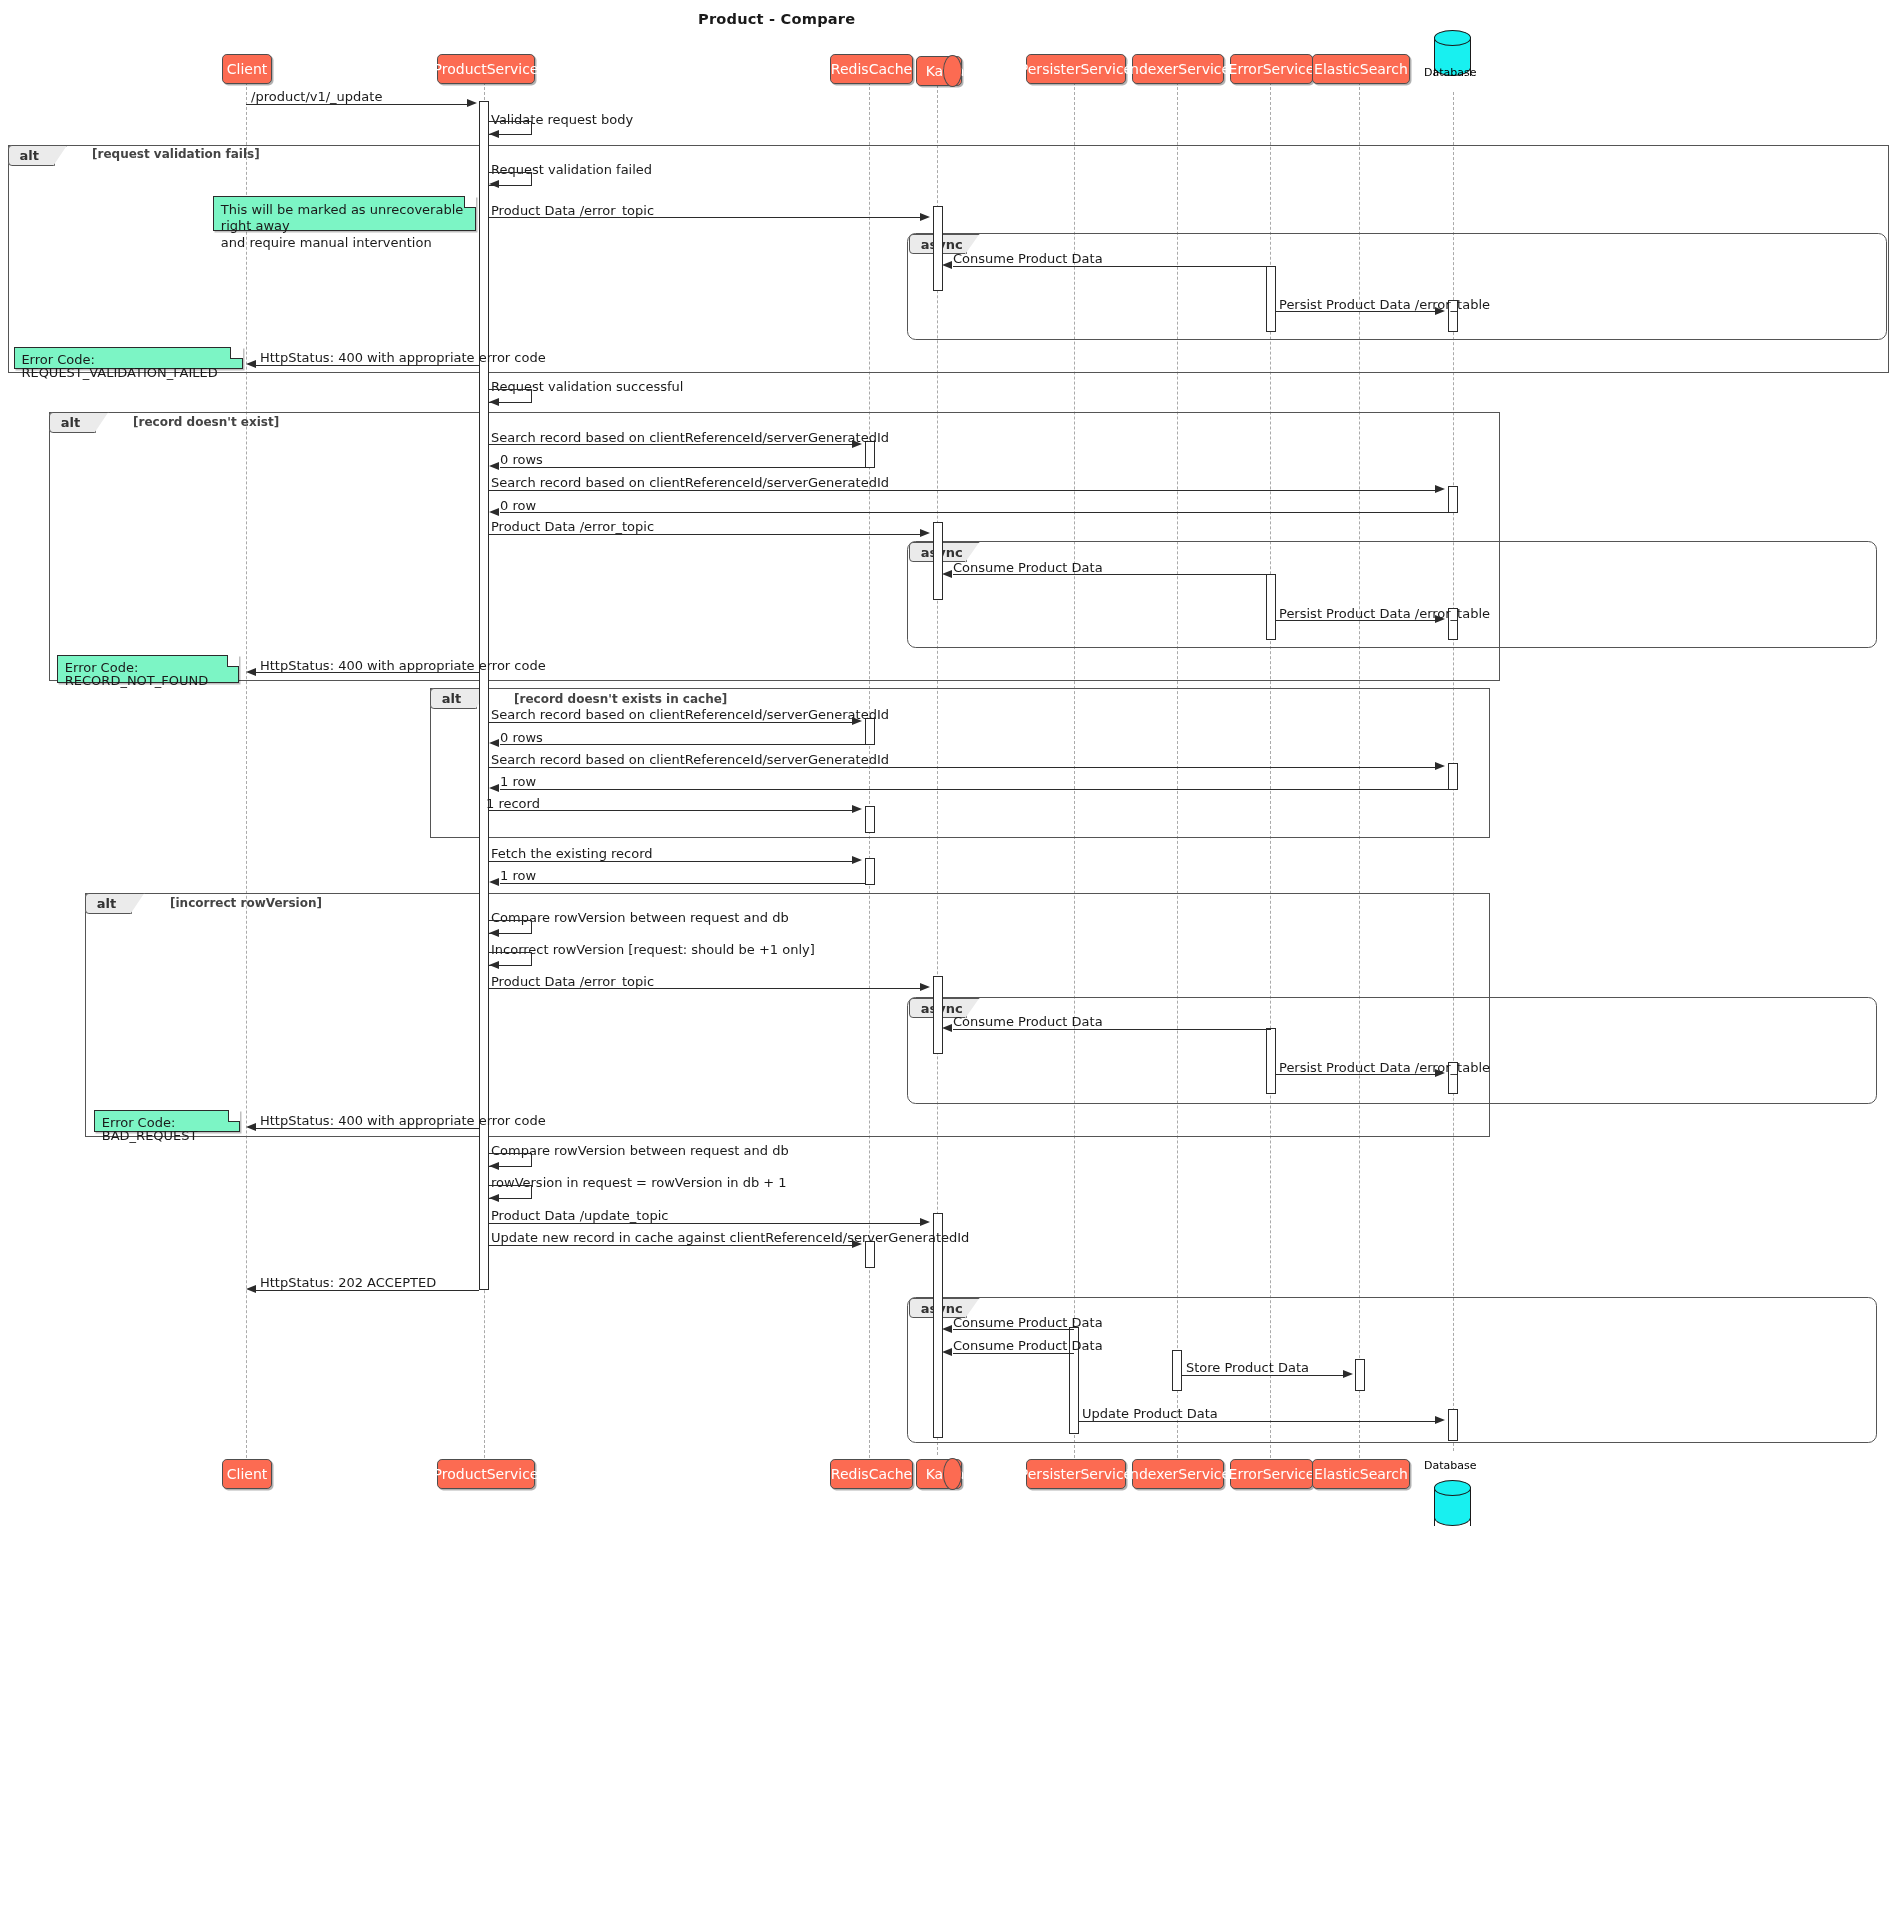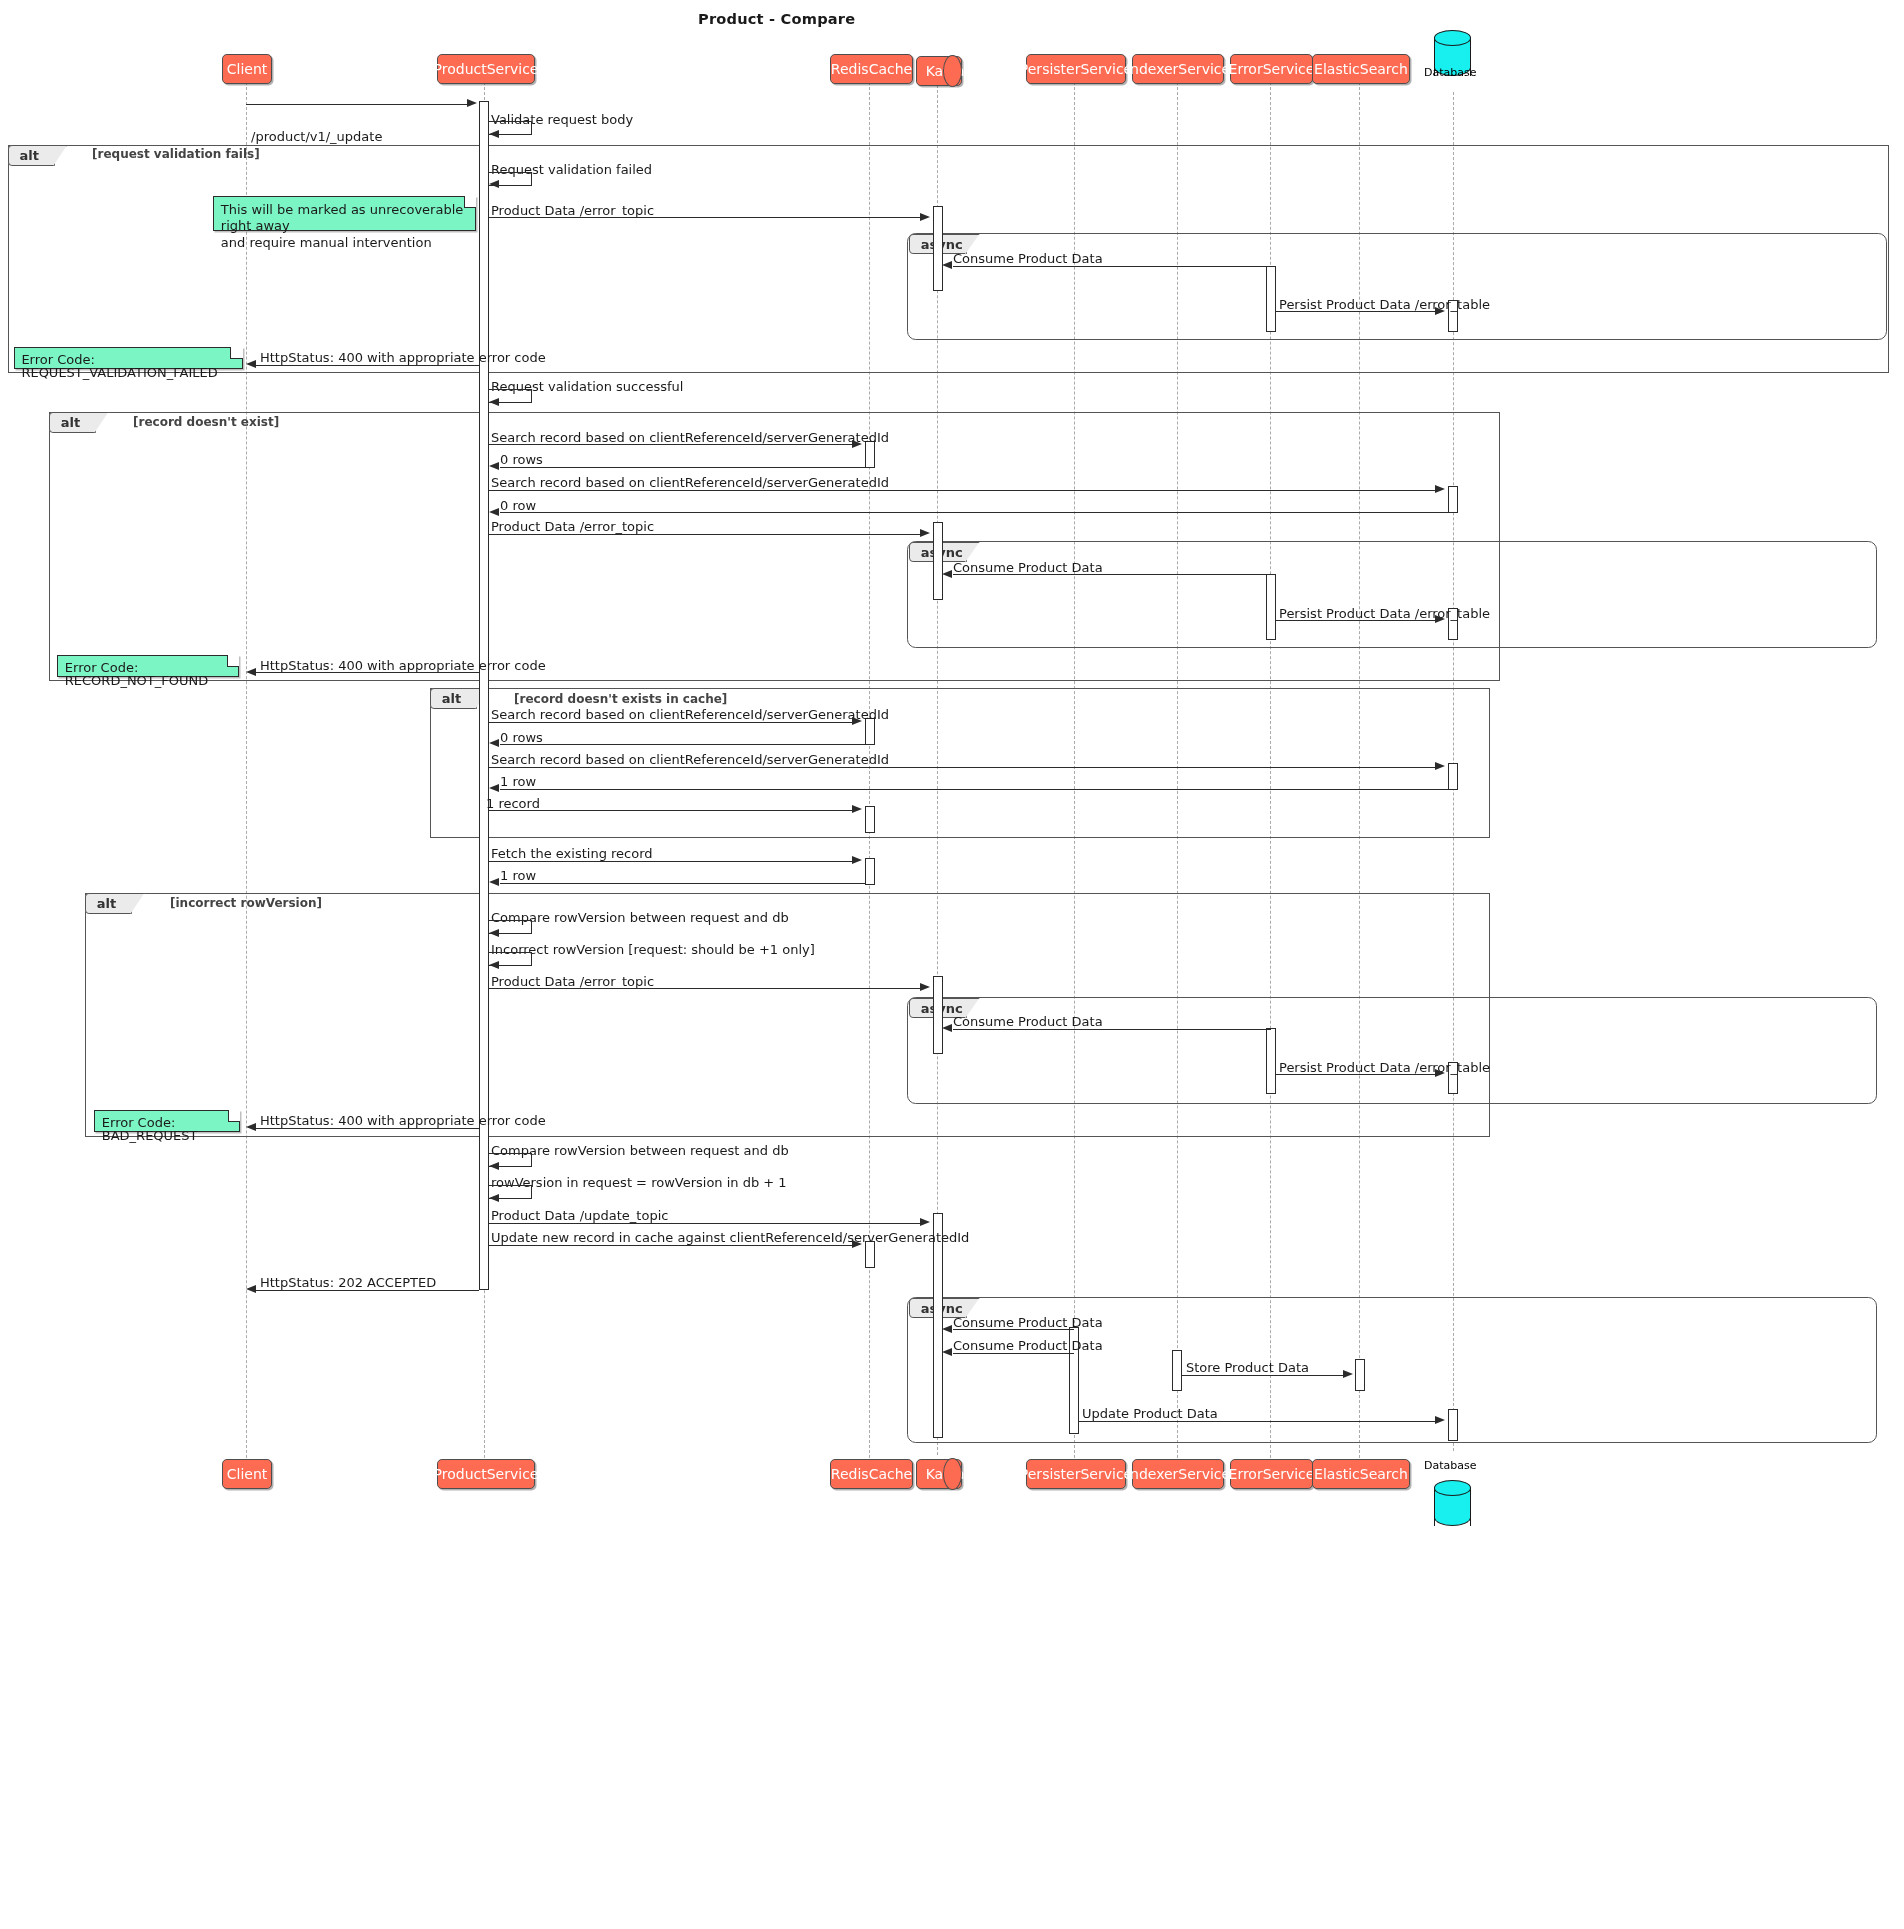--- a/index.html
+++ b/index.html
@@ -222,21 +222,21 @@
   <div class="act" style="left:1266px;top:1028px;width:9.7px;height:66px;"></div>
   <div class="act" style="left:1448px;top:1062px;width:9.7px;height:32px;"></div>
 
   <div class="act" style="left:933px;top:1213px;width:9.7px;height:225px;"></div>
   <div class="act" style="left:865px;top:1241px;width:9.7px;height:27px;"></div>
   <div class="act" style="left:1069px;top:1327px;width:9.7px;height:107px;"></div>
   <div class="act" style="left:1172px;top:1350px;width:9.7px;height:41px;"></div>
   <div class="act" style="left:1355px;top:1359px;width:9.7px;height:32px;"></div>
   <div class="act" style="left:1448px;top:1409px;width:9.7px;height:32px;"></div>
 
-  <div class="mlabel" style="left:251px;top:89px;margin-top:40px;">/product/v1/_update</div>
+  <div class="mlabel" style="left:251px;top:89px;">/product/v1/_update</div>
   <div class="msgline" style="left:246px;top:104px;width:221px;"></div>
   <div class="arrowR" style="left:467px;top:99px;"></div>
 
   <div class="mlabel" style="left:491px;top:112px;">Validate request body</div>
   <div class="selfloop" style="left:489px;top:121px;width:43px;height:13.6px;"></div>
   <div class="arrowL" style="left:489px;top:130px;"></div>
 
   <div class="mlabel" style="left:491px;top:162px;">Request validation failed</div>
   <div class="selfloop" style="left:489px;top:172px;width:43px;height:13.6px;"></div>
   <div class="arrowL" style="left:489px;top:180px;"></div>
@@ -386,21 +386,21 @@
     <div>This will be marked as unrecoverable right away</div>
     <div>and require manual intervention</div>
     <i class="fold"></i>
     </div>
 
   <div class="note" style="left:13.6px;top:347px;width:229px;height:22px;line-height:1;">
     <div>Error Code: REQUEST_VALIDATION_FAILED</div>
     <i class="fold"></i>
     </div>
 
-  <div class="note" style="left:57px;top:655px;width:182px;height:22px;line-height:1;">
+  <div class="note" style="left:57px;top:655px;width:182px;height:28px;line-height:1;">
     <div>Error Code: RECORD_NOT_FOUND</div>
     <i class="fold"></i>
     </div>
 
   <div class="note" style="left:94px;top:1110px;width:146px;height:22px;line-height:1;">
     <div>Error Code: BAD_REQUEST</div>
     <i class="fold"></i>
     </div>
 
 </div>

